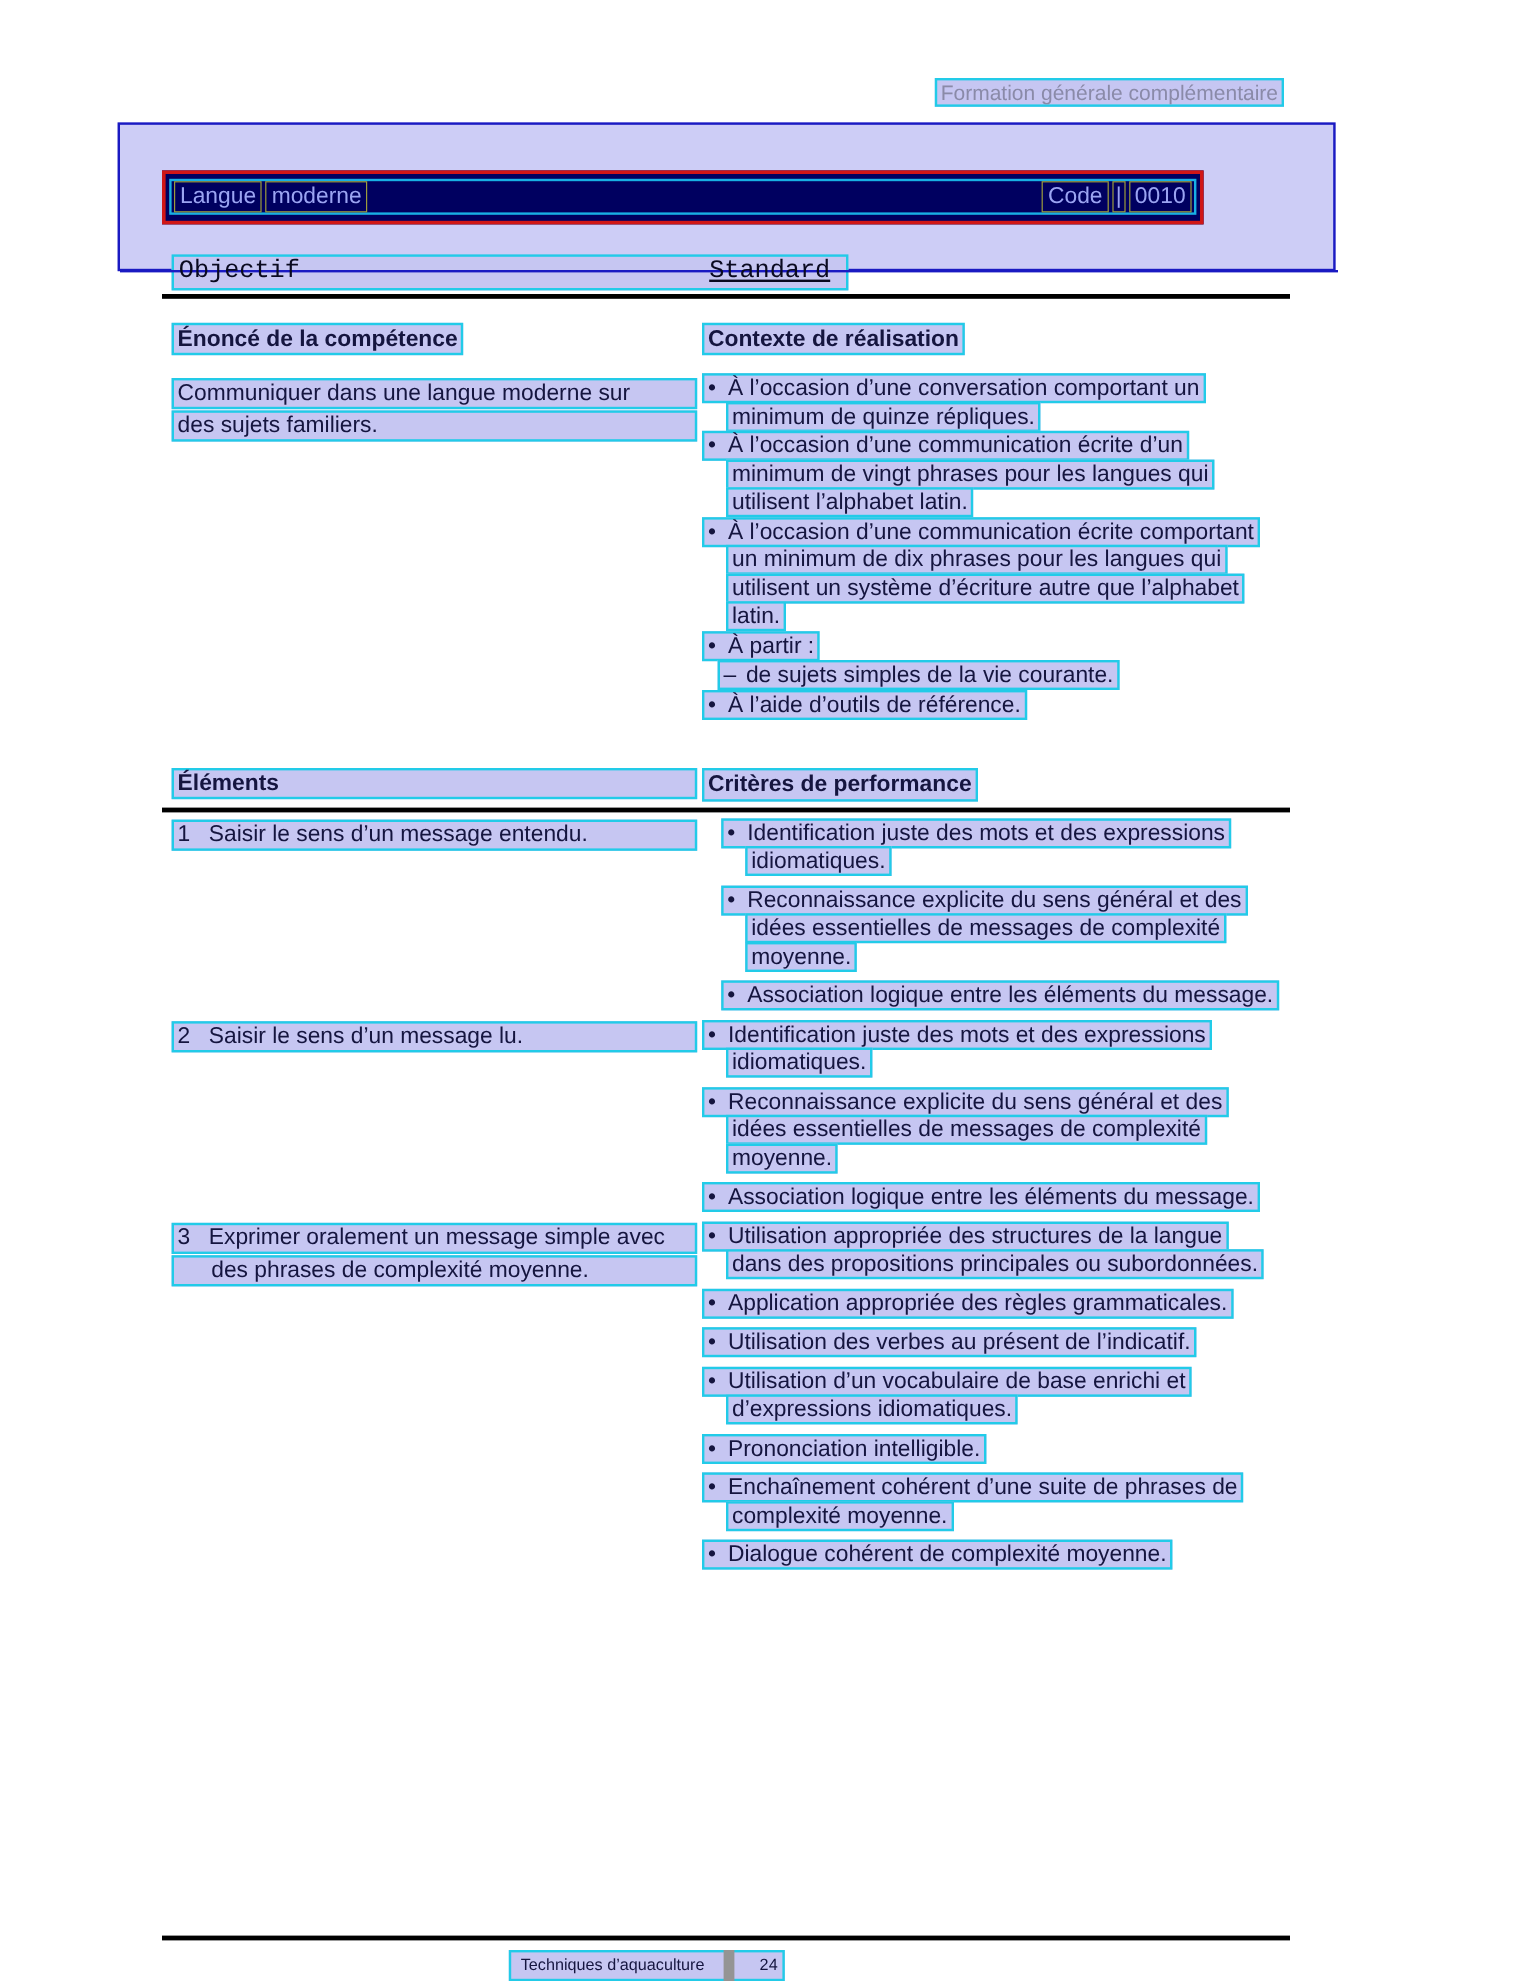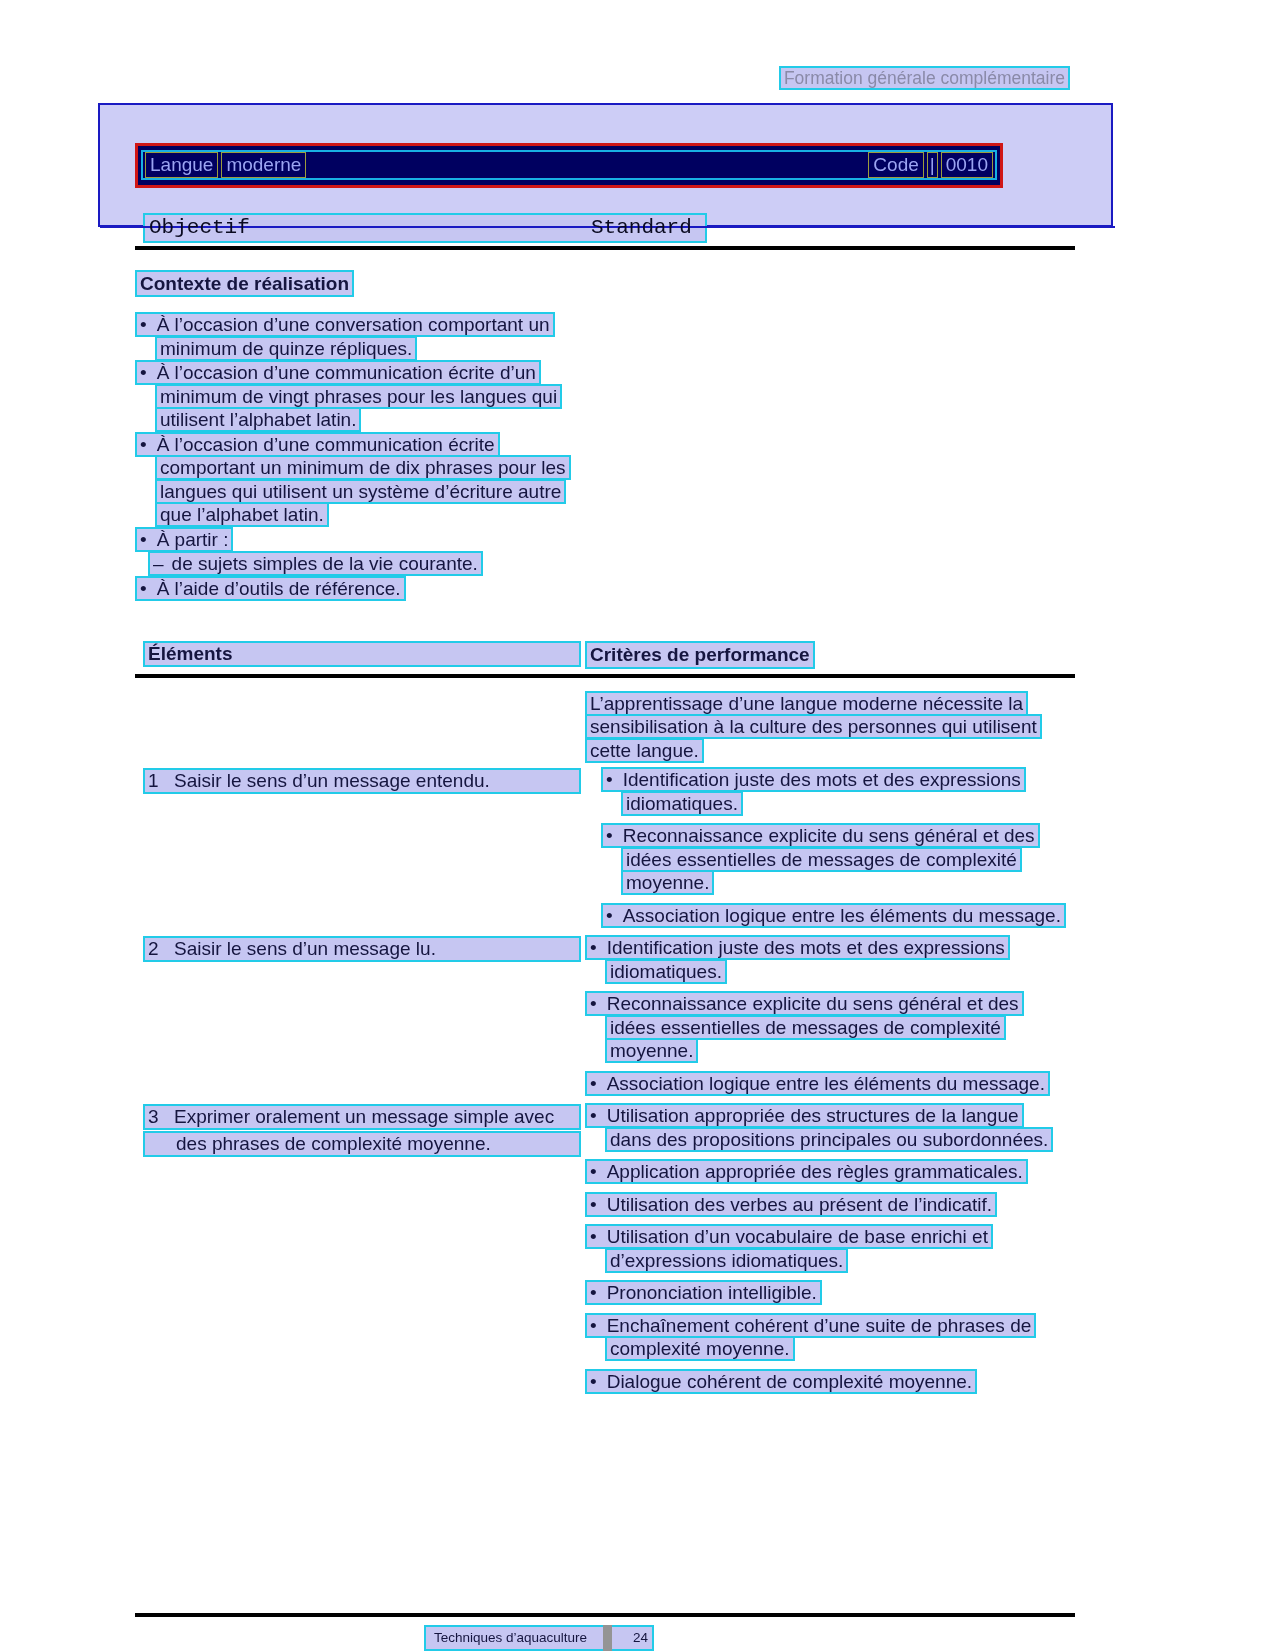--- a/index.html
+++ b/index.html
@@ -49,21 +49,21 @@
   }
   .banner-left,.banner-right{display:flex;gap:3px;align-items:center;}
   .wbox{border:1px solid var(--word_box_border,#9c9c3c);padding:0 4px;}
   .wbox.sep{padding:0 2px;}
 
   .objstd{
     position:relative;margin:-14px 0 0 143px;width:564px;box-sizing:border-box;
     background:var(--hl_fill,#c6c6f2);
     border:2px solid var(--hl_border,#22cbe8);
     padding:1px 4px;
-    font-family:"Liberation Mono",monospace;font-size:21px;line-height:24px;color:#0a0a20;
+    font-family:"Liberation Mono",monospace;font-size:21px;line-height:24px;color:#0a0a20;text-decoration:underline;
   }
   .objstd::before{
     content:"";position:absolute;top:11px;left:-45px;width:1015px;height:2px;
     background:var(--panel_border,#1a1ac2);z-index:0;
   }
   .objstd span{position:relative;z-index:1;}
   .objstd .first{display:inline-block;width:442px;}
 
   .rule{height:4px;background:var(--rule_color,#000);margin-left:135px;width:940px;}
   .rule.r1{margin-top:3px;}
@@ -123,20 +123,27 @@
     </div>
   </div>
 
   <div class="objstd">
     <span class="first">Objectif</span><span>Standard</span>
   </div>
 
   <div class="rule r1"></div>
 
   <div class="grid sec1">
+    <div class="col-left">
+      <span class="hl heading">Énoncé de la compétence</span>
+      <div class="comp-lines">
+        <div class="hl-block">Communiquer dans une langue moderne sur</div>
+        <div class="hl-block">des sujets familiers.</div>
+      </div>
+    </div>
     <div class="col-right">
       <span class="hl heading">Contexte de réalisation</span>
       <div class="bullets" id="context-bullets">
           <div class="bullet"><span class="hl"><span class="marker">•</span><span>À l’occasion d’une conversation comportant un minimum de quinze répliques.</span></span></div>
           <div class="bullet"><span class="hl"><span class="marker">•</span><span>À l’occasion d’une communication écrite d’un minimum de vingt phrases pour les langues qui utilisent l’alphabet latin.</span></span></div>
           <div class="bullet"><span class="hl"><span class="marker">•</span><span>À l’occasion d’une communication écrite comportant un minimum de dix phrases pour les langues qui utilisent un système d’écriture autre que l’alphabet latin.</span></span></div>
           <div class="bullet"><span class="hl"><span class="marker">•</span><span>À partir :</span></span></div>
           <div class="sub"><span class="hl"><span class="marker">–</span><span>de sujets simples de la vie courante.</span></span></div>
           <div class="bullet"><span class="hl"><span class="marker">•</span><span>À l’aide d’outils de référence.</span></span></div>
         </div>
@@ -147,26 +154,20 @@
     <div class="col-left">
       <div class="hl-block bold">Éléments</div>
     </div>
     <div class="col-right">
       <span class="hl heading">Critères de performance</span>
     </div>
   </div>
 
   <div class="rule r2"></div>
 
-  <div class="grid intro-row">
-    <div class="col-left"></div>
-    <div class="col-right intro-cell">
-      <span class="hl">L’apprentissage d’une langue moderne nécessite la sensibilisation à la culture des personnes qui utilisent cette langue.</span>
-    </div>
-  </div>
 
   <div id="elements-rows">
       <div class="grid item-row first">
         <div class="col-left">
           <div class="hl-block item-line"><span class="inum">1</span><span>Saisir le sens d’un message entendu.</span></div>
         </div>
         <div class="col-right">
           <div class="bullet crit"><span class="hl"><span class="marker">•</span><span>Identification juste des mots et des expressions idiomatiques.</span></span></div>
           <div class="bullet crit"><span class="hl"><span class="marker">•</span><span>Reconnaissance explicite du sens général et des idées essentielles de messages de complexité moyenne.</span></span></div>
           <div class="bullet crit"><span class="hl"><span class="marker">•</span><span>Association logique entre les éléments du message.</span></span></div>

